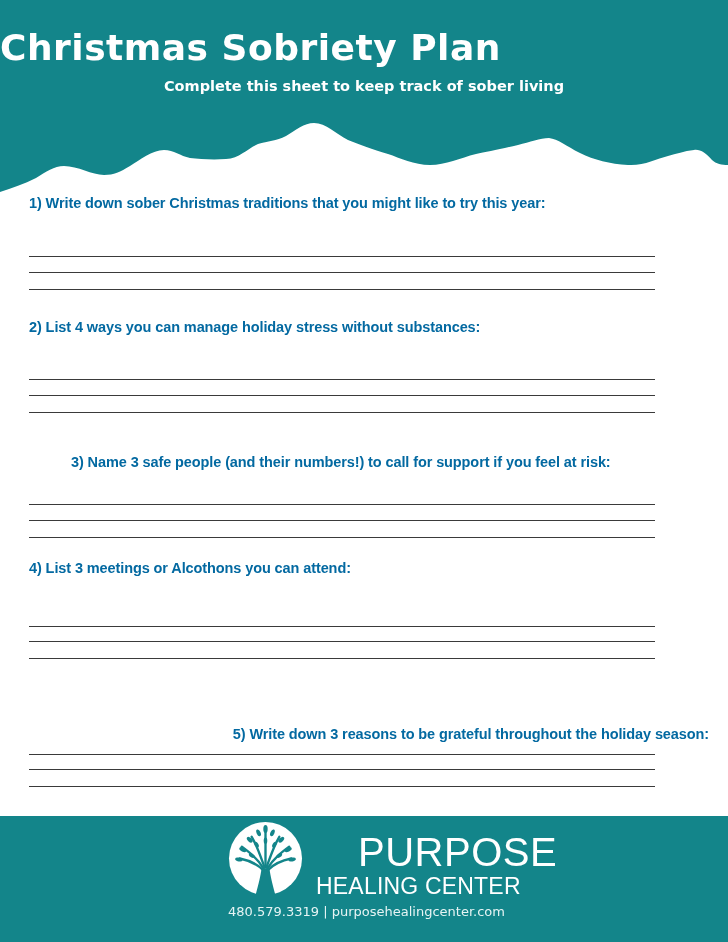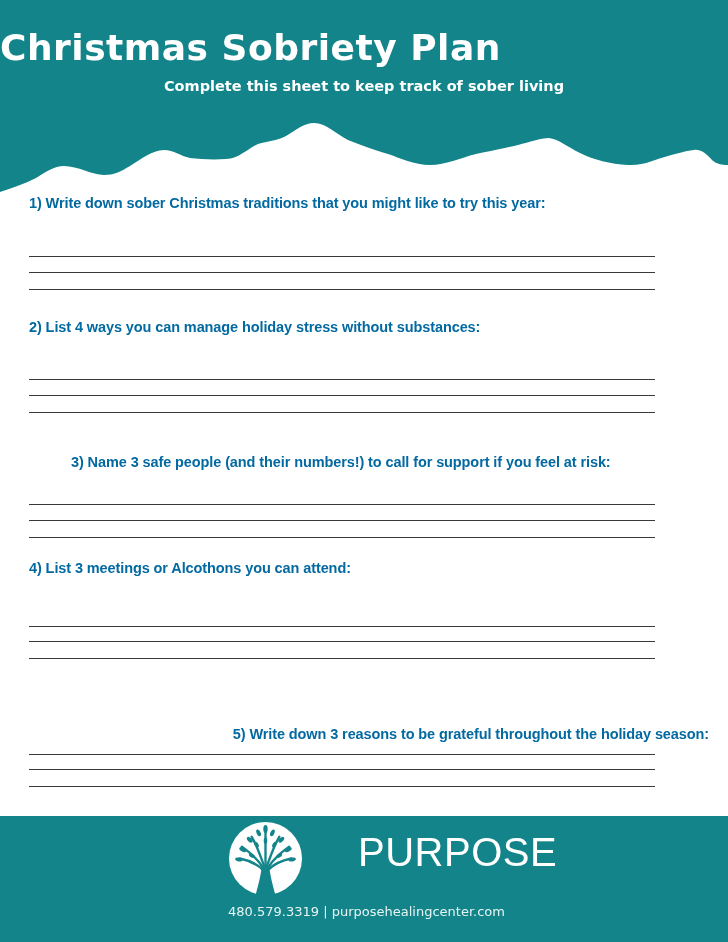--- a/index.html
+++ b/index.html
@@ -118,14 +118,15 @@
       <ellipse cx="11" cy="39" rx="2" ry="3.8" transform="rotate(-80 11 39)"></ellipse>
       <ellipse cx="65" cy="39" rx="2" ry="3.8" transform="rotate(80 65 39)"></ellipse>
       <ellipse cx="29" cy="24" rx="1.8" ry="3.2" transform="rotate(-30 29 24)"></ellipse>
       <ellipse cx="47" cy="24" rx="1.8" ry="3.2" transform="rotate(30 47 24)"></ellipse>
       <ellipse cx="38" cy="20" rx="1.8" ry="3.2"></ellipse>
       <ellipse cx="24" cy="35" rx="1.8" ry="3.2" transform="rotate(-55 24 35)"></ellipse>
       <ellipse cx="52" cy="35" rx="1.8" ry="3.2" transform="rotate(55 52 35)"></ellipse>
     </g>
   </svg>
   <div class="brand-main">PURPOSE</div>
+  <div class="brand-sub">HEALING CENTER</div>
   <div class="contact">480.579.3319 | purposehealingcenter.com</div>
 </div>
 
 </body></html>

